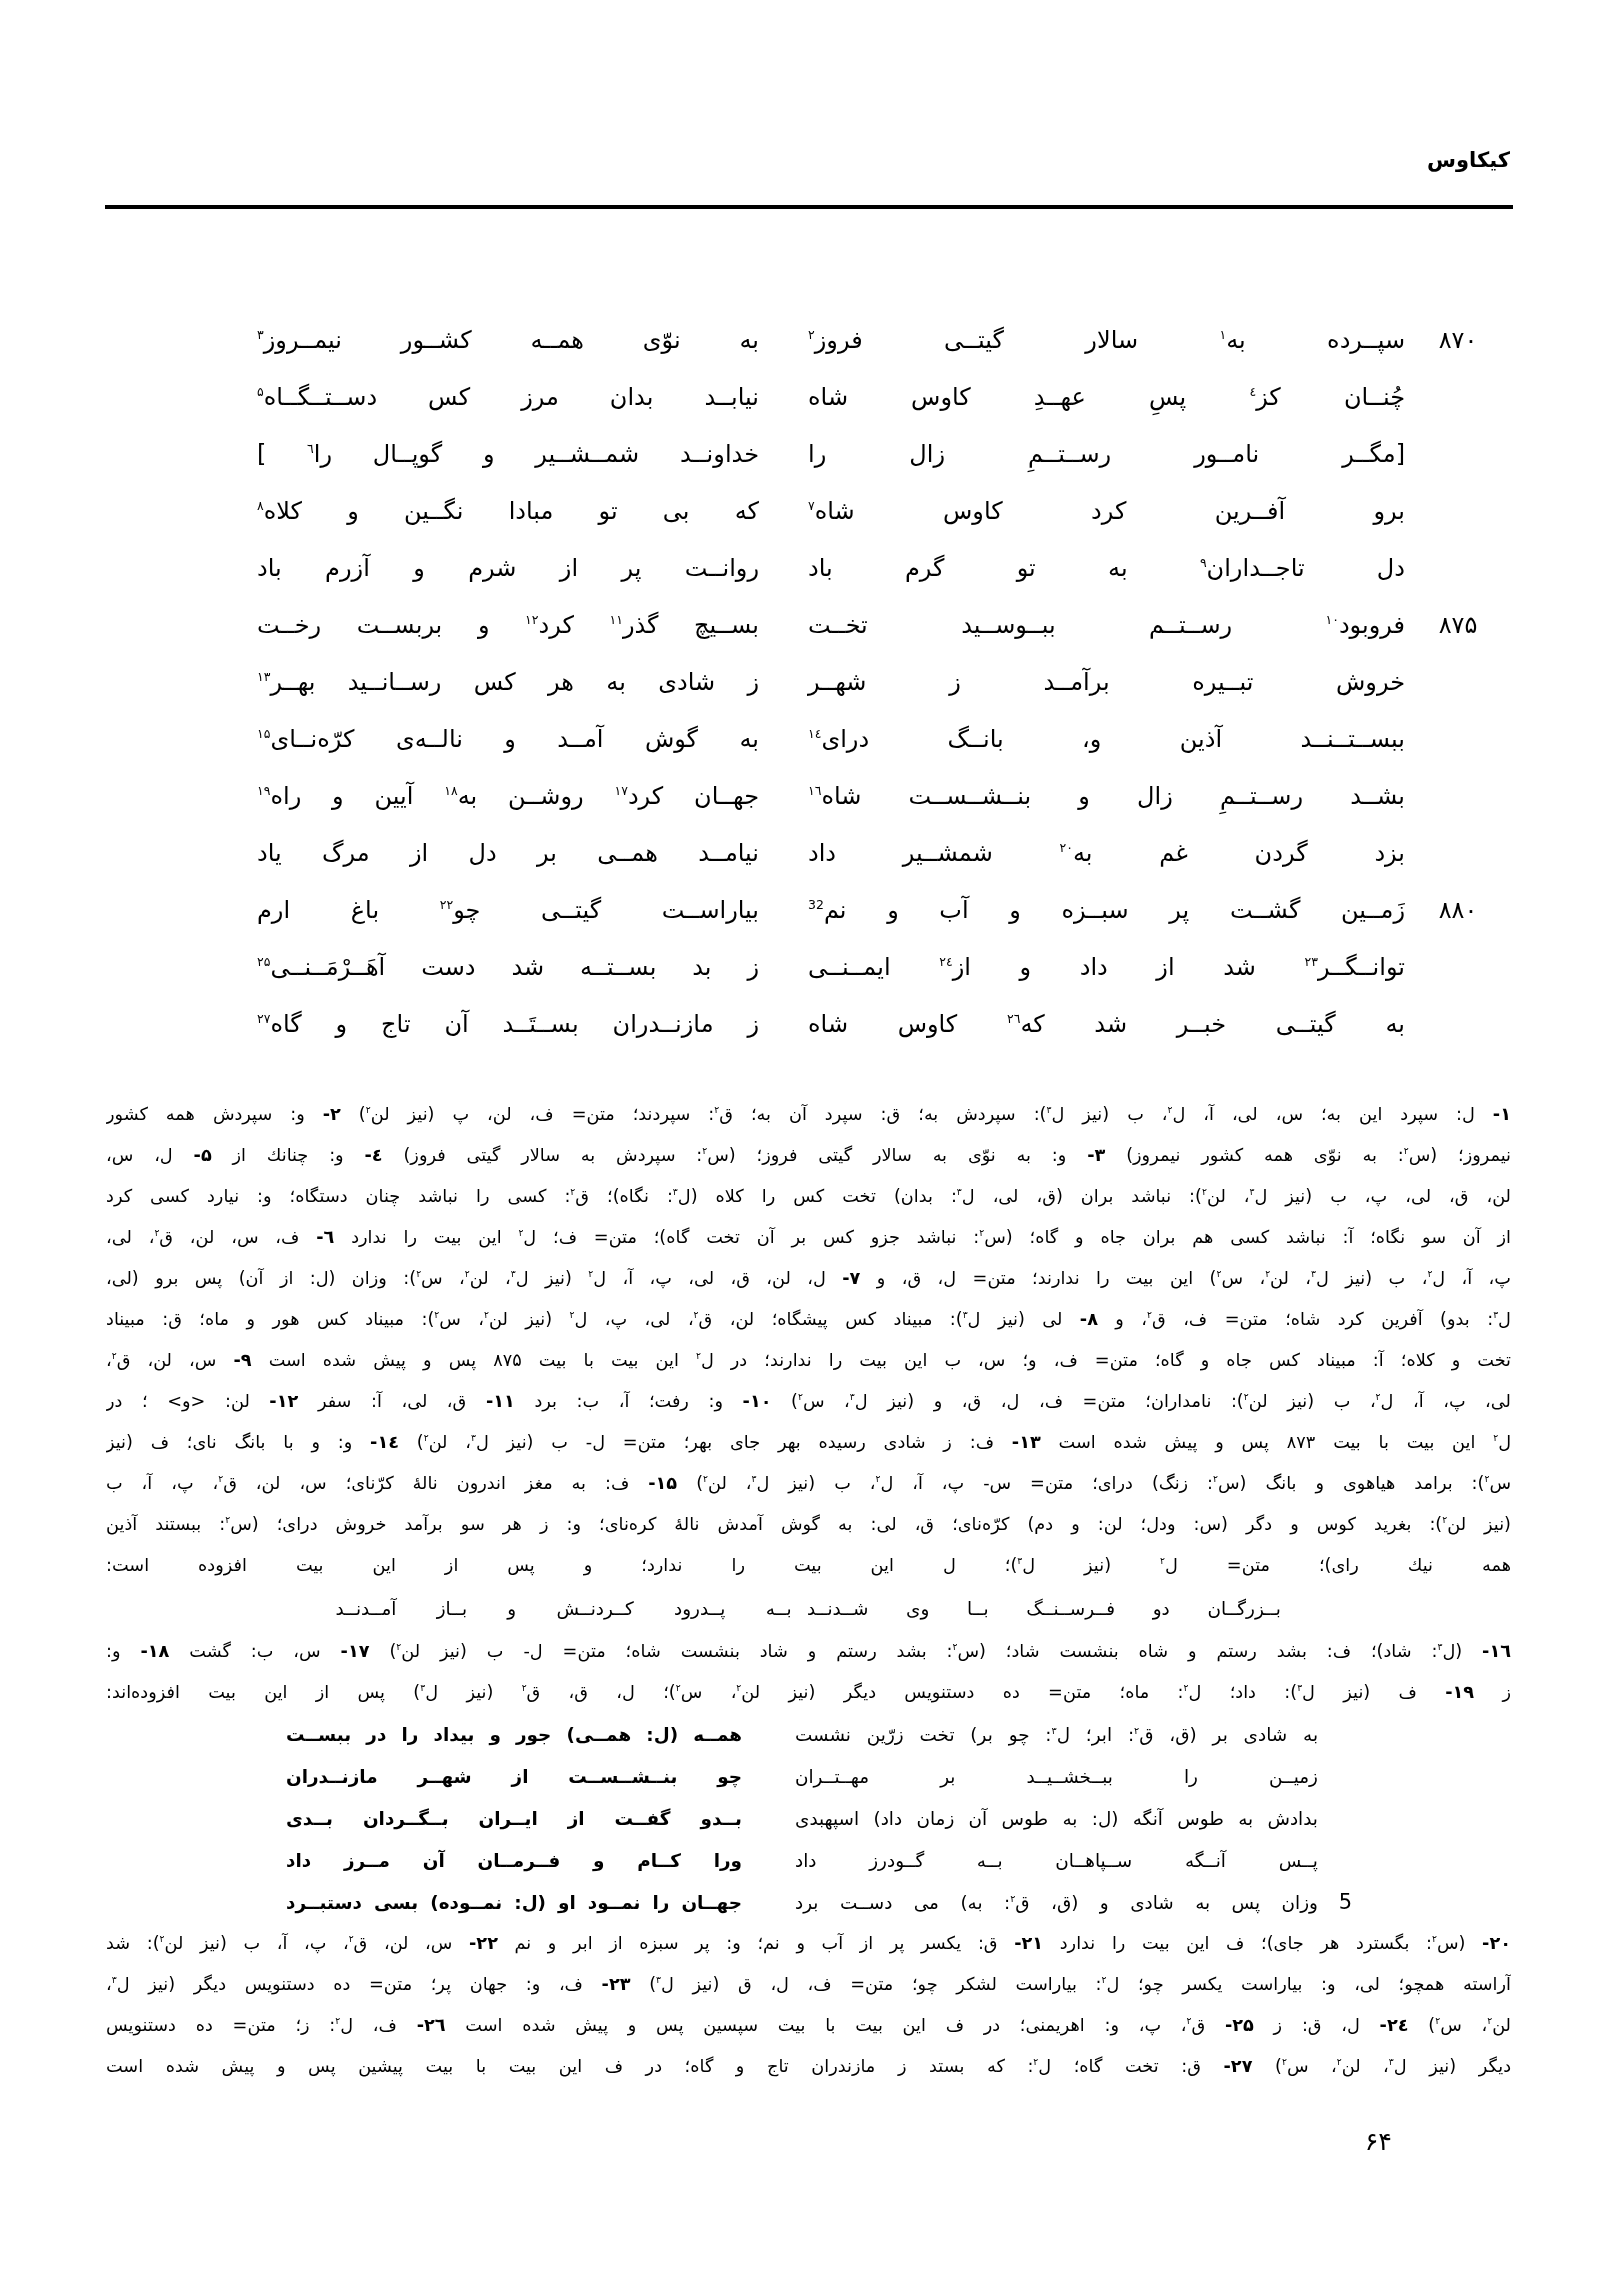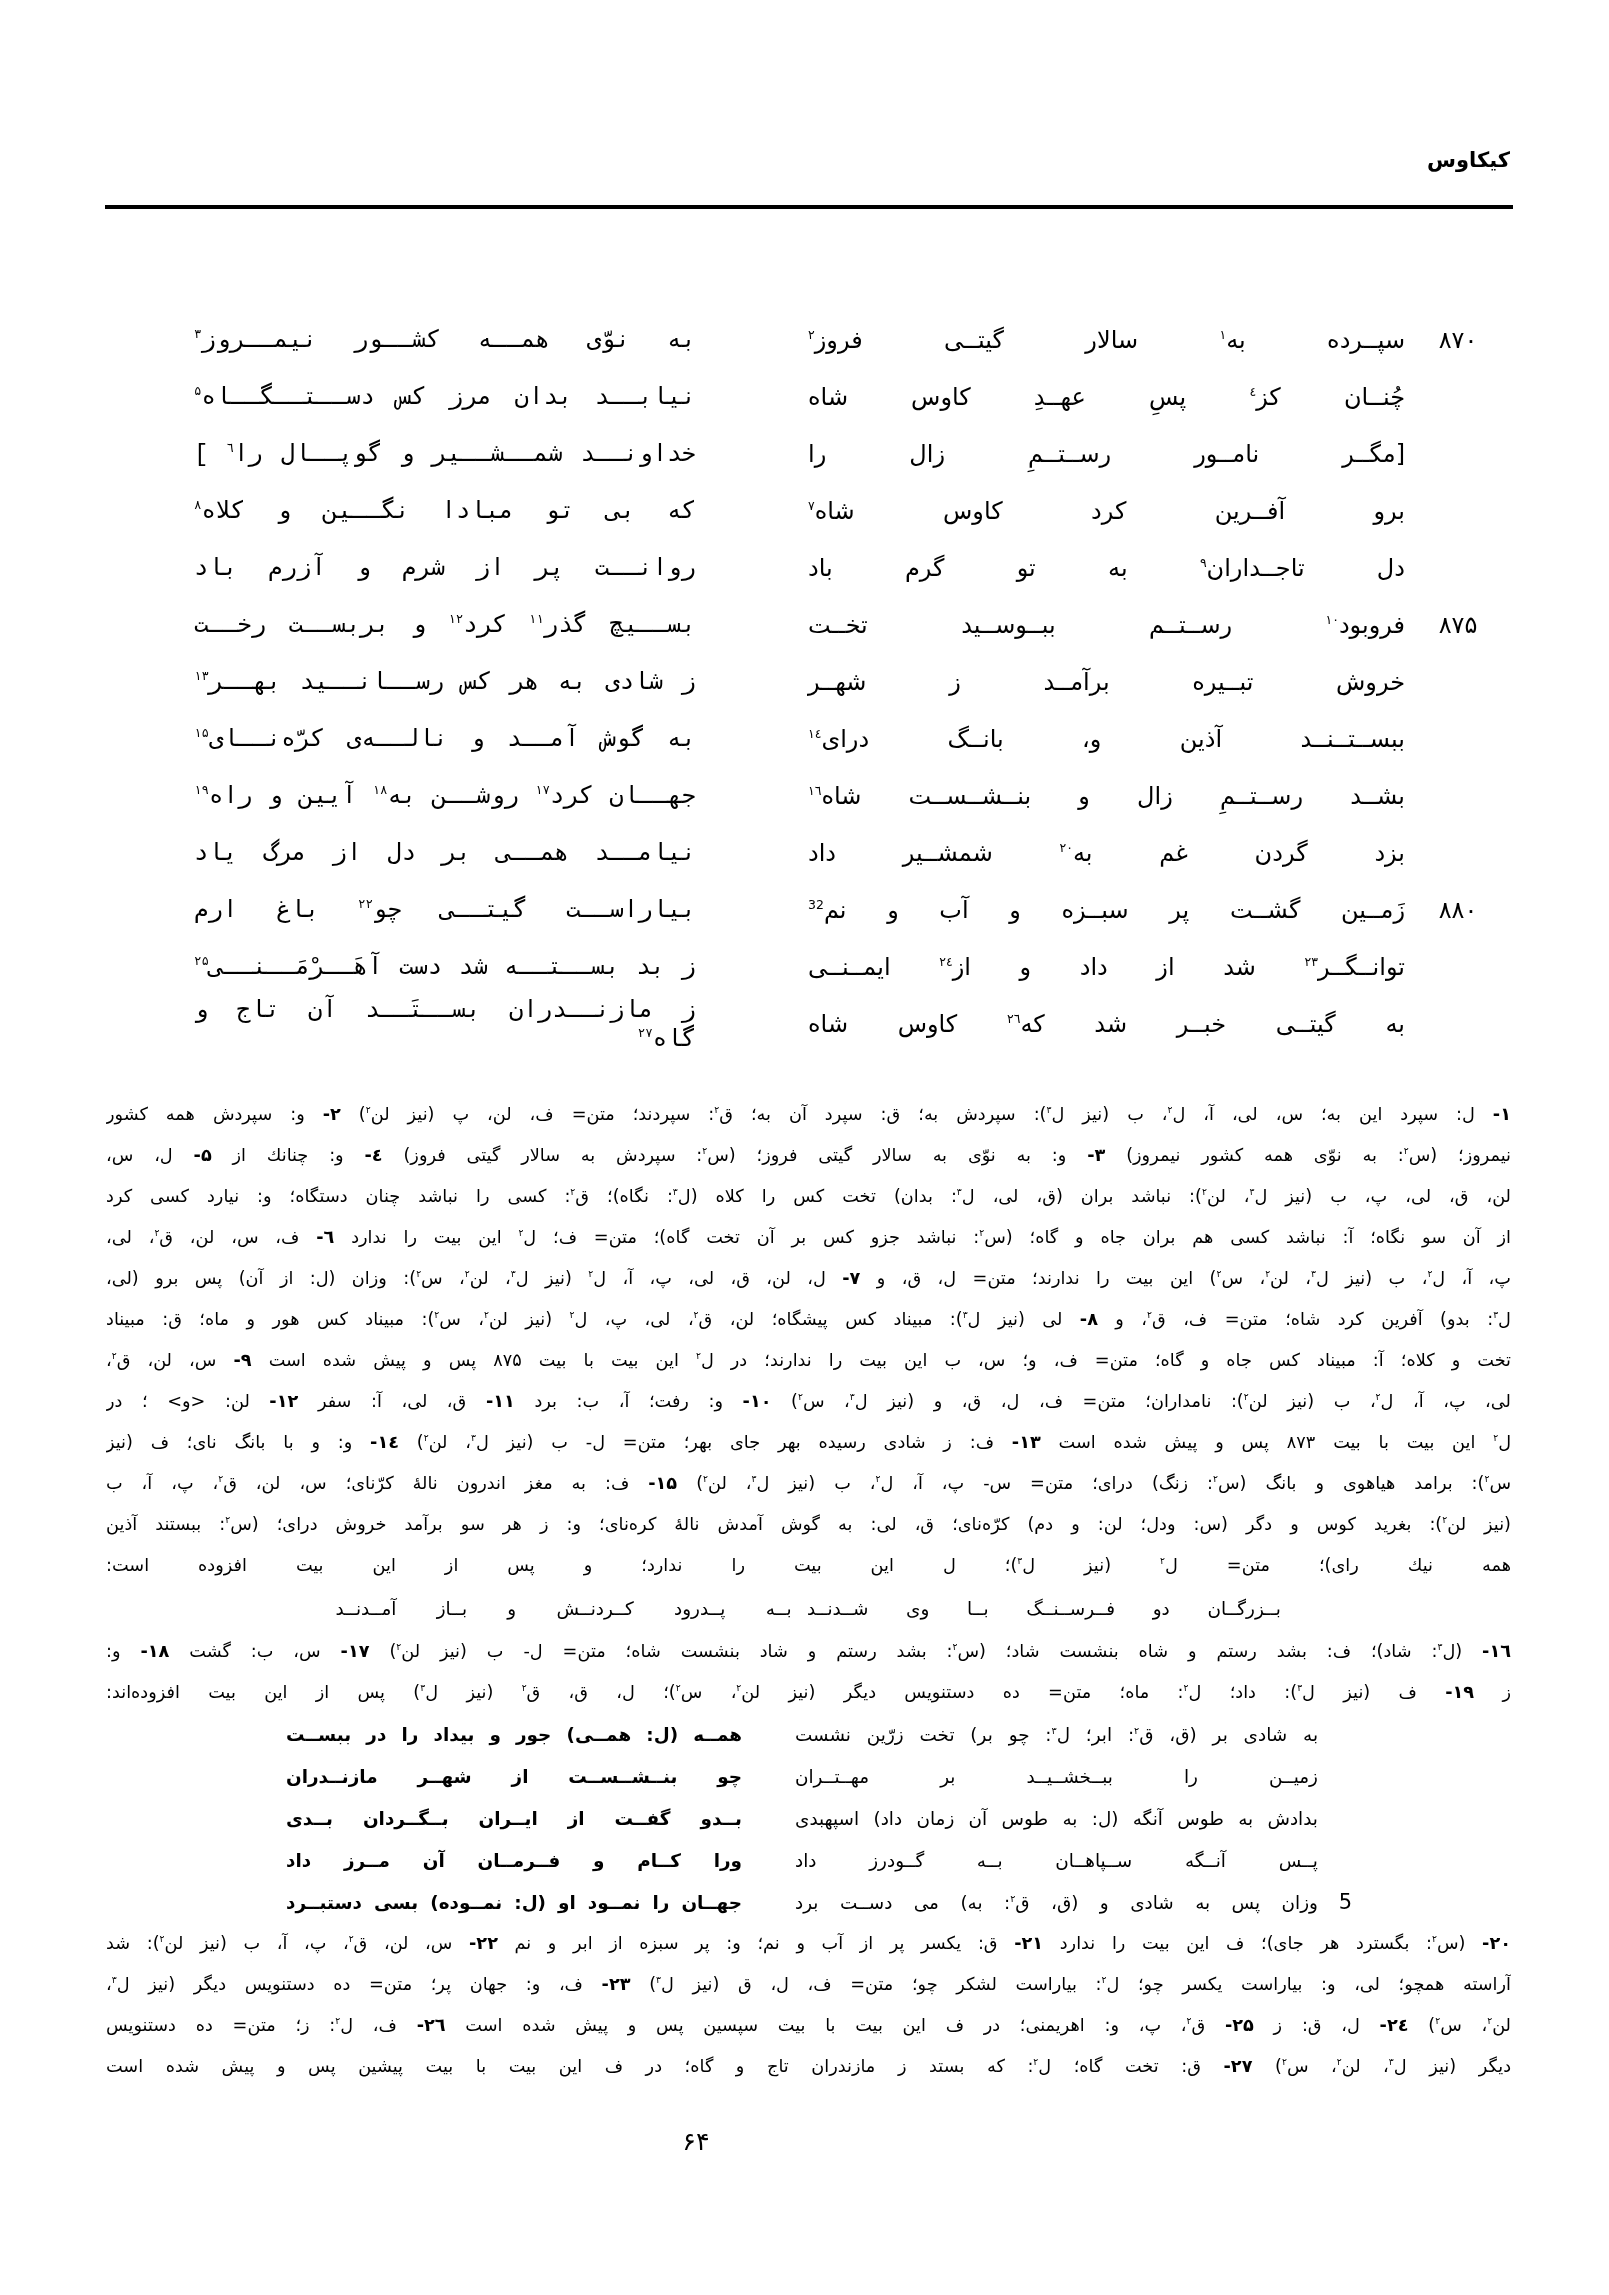--- a/index.html
+++ b/index.html
@@ -23,21 +23,21 @@
   }
 
   .poem{
     position:absolute; top:311px; right:99px; width:1412px;
     direction:rtl; font-size:24px;
   }
   .vrow{ display:flex; align-items:center; height:57px; }
   .vnum{ width:106px; text-align:center; font-size:24px; }
   .hemi{ text-align:justify; text-align-last:justify; text-justify:inter-word; }
   .hemi-r{ width:597px; }
-  .hemi-l{ width:502px; margin-right:112px;font-family:Liberation Mono, monospace; }
+  .hemi-l{ width:502px; margin-right:49px; }
 
   .apparatus{
     position:absolute; top:1094px; left:106px; width:1405px;
     direction:rtl; font-size:17.7px;
   }
   .fline{
     height:41px; line-height:41px; overflow:hidden;
     text-align:justify; text-align-last:justify; text-justify:inter-word;
   }
   .inline-couplet{
@@ -53,21 +53,21 @@
   }
   .ac-r{ width:523px; }
   .ac-l{ width:456px; margin-right:53px;font-weight:bold; }
   .ac-marker{
     position:absolute; right:159px; top:0; height:42px; line-height:42px;
     font-size:21px; direction:ltr;
   }
 
   .page-number{
     position:absolute; top:2126px; left:0; width:1392px;
-    text-align:center; font-size:25.4px;
+    font-size:25.4px;
   }
 </style>
 </head>
 <body>
 
 <div class="header-title">کیکاوس</div>
 <div class="header-rule"></div>
 
 <div class="poem">
   <div class="vrow">

